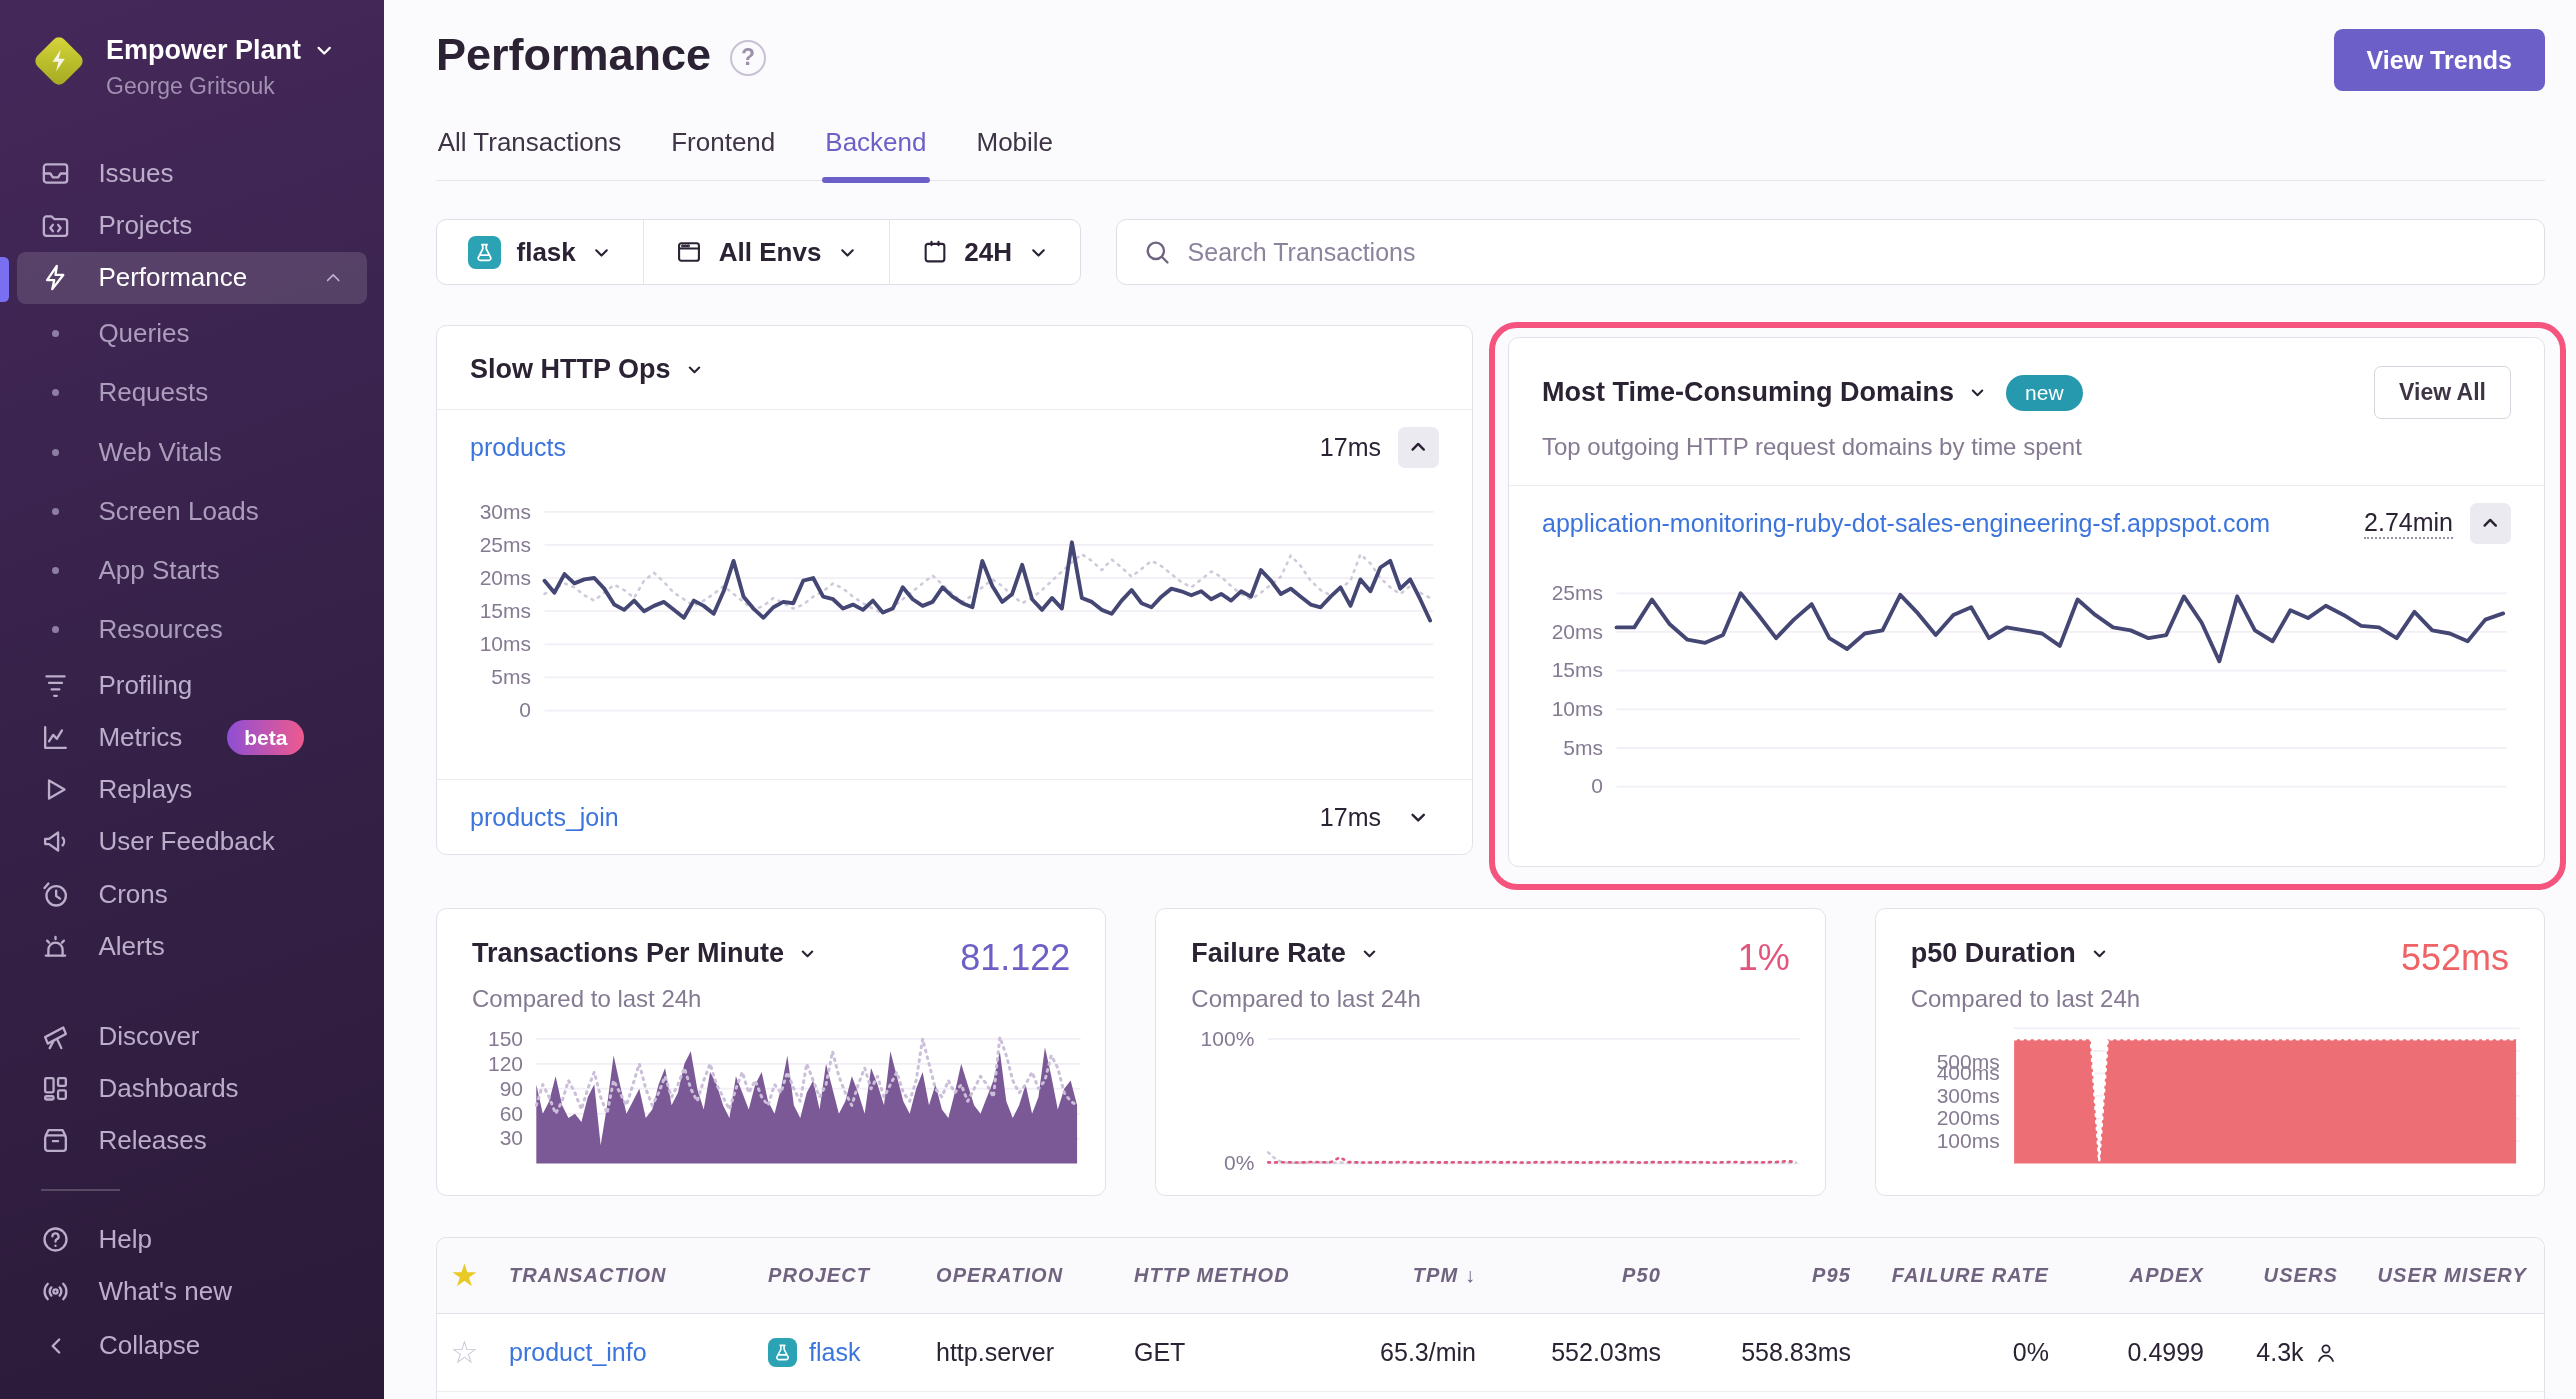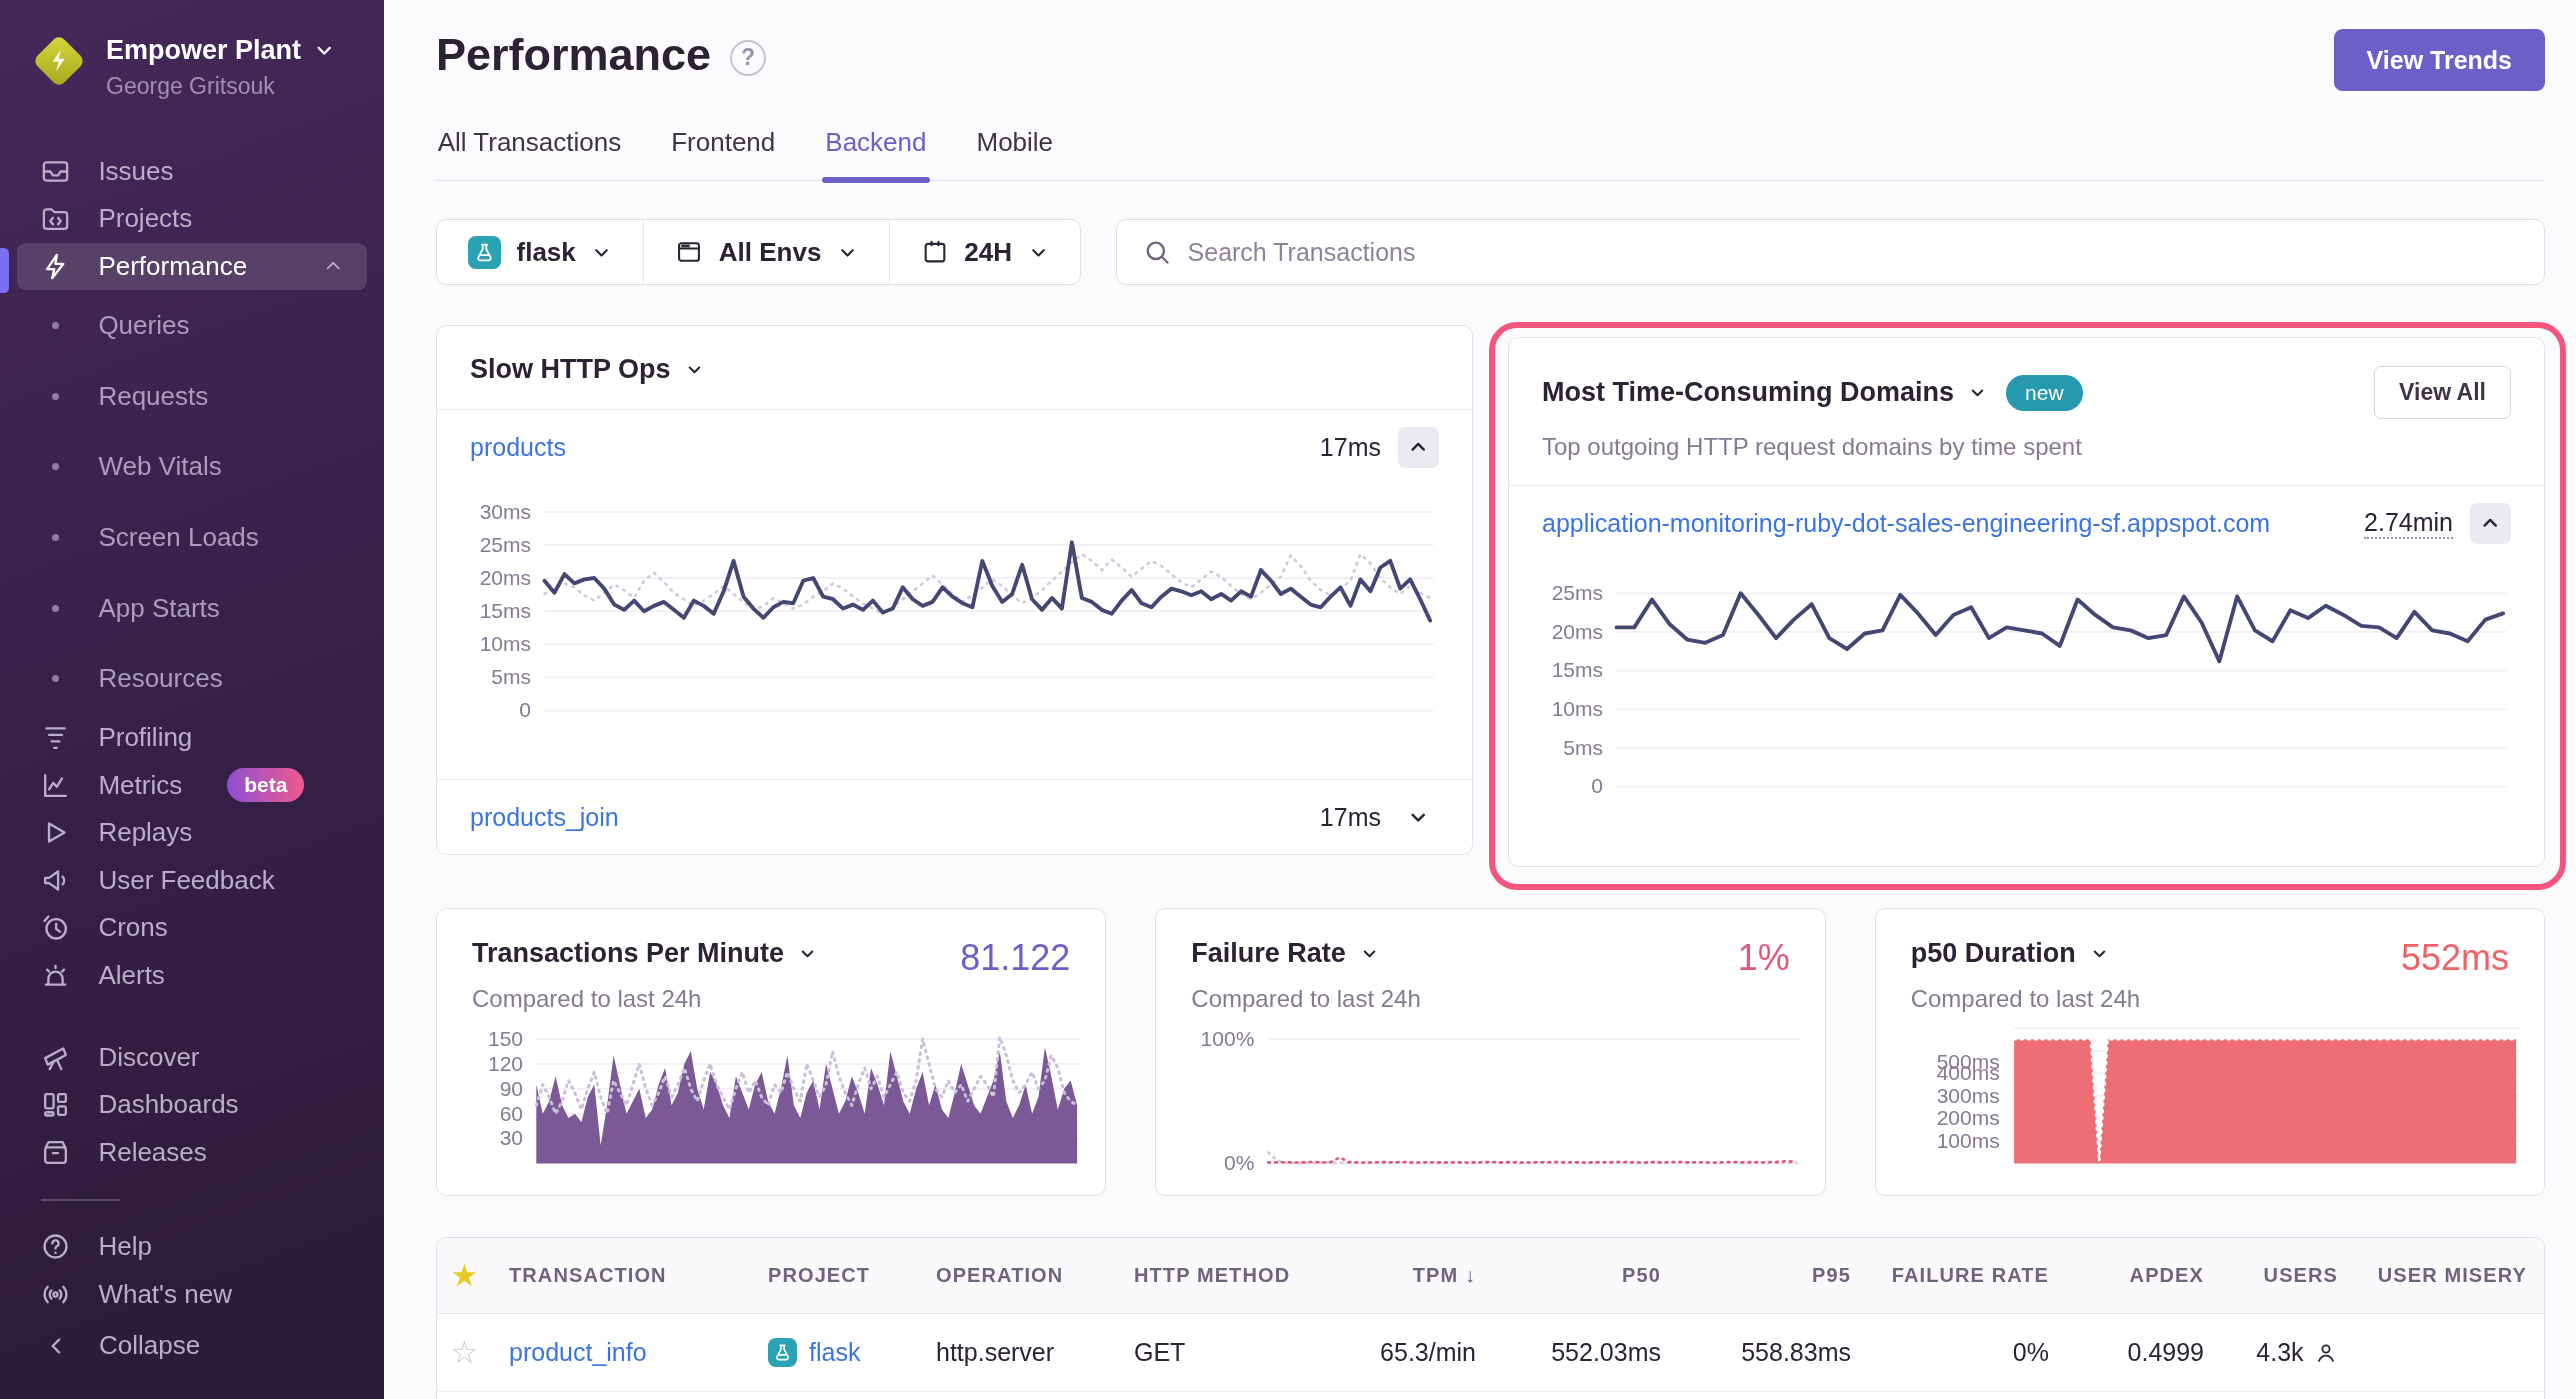--- a/index.html
+++ b/index.html
@@ -14,21 +14,21 @@
   .logo .diamond { position:absolute; left:7px; top:7px; width:38px; height:38px; border-radius:7.8px; transform:rotate(45deg); background:linear-gradient(135deg,#DAD63D 0%,#B9BD2A 55%,#A2A823 100%); }
   .logo svg { position:absolute; left:12px; top:11.2px; }
   .org-name { font-size:27px; font-weight:700; color:#FFFFFF; display:flex; align-items:center; gap:12px; white-space:nowrap; }
   .org-user { font-size:23px; color:#A190B2; margin-top:7px; }
   .menu { margin-top:48px; flex:1; display:flex; flex-direction:column; overflow:hidden; }
   .sb-item { position:relative; display:flex; align-items:center; gap:26px; height:55px; padding:0 22.4px; margin:0 17px; border-radius:8.6px; font-size:26px; color:#BCAECB; cursor:pointer; white-space:nowrap; }
   .sb-item.active { background:rgba(255,255,255,0.13); color:#FFFFFF; }
   .sb-item.active::before { content:''; position:absolute; left:-17px; top:5.2px; width:8.6px; height:45px; background:#7A6FF0; border-radius:0 5.2px 5.2px 0; }
   .sb-icon { width:33px; height:33px; display:flex; align-items:center; justify-content:center; }
   .sb-chev { margin-left:auto; color:#C0B3CF; display:flex; }
-  .sb-sub { display:flex; align-items:center; gap:26px; height:54px; padding:0 22.4px; margin:12px 17px; font-size:26px; color:#AC9DBD; cursor:pointer; }
+  .sb-sub { display:flex; align-items:center; gap:26px; height:54px; padding:0 22.4px; margin:4px 17px; font-size:26px; color:#AC9DBD; cursor:pointer; }
   .bullet { width:7px; height:7px; border-radius:50%; background:#8F7EA4; margin:0 13px; }
   .badge-beta { margin-left:19px; padding:5.2px 17px; border-radius:862px; font-size:21px; font-weight:700; color:#fff; background:linear-gradient(90deg,#8E4FD4,#EE5A8E); }
   .sb-spacer { height:40px; }
   .sb-divider { width:79px; border-top:2.6px solid rgba(255,255,255,0.20); margin:22.4px 0 22.4px 41px; }
   .collapse { display:flex; align-items:center; gap:26px; padding:0 40px; height:55px; font-size:26px; color:#BCAECB; cursor:pointer; }
 
   
   .main { flex:1; padding:0 31px 0 52px; position:relative; overflow:hidden; }
   .header-row { display:flex; justify-content:space-between; align-items:flex-start; margin-top:29px; }
   .page-title { font-size:45px; font-weight:700; color:#2B2233; display:flex; align-items:center; gap:19px; }
@@ -79,21 +79,21 @@
   .card { flex:1; background:#fff; border:1.7px solid #E4E0E9; border-radius:10.4px; height:288px; position:relative; padding:29px 35px; }
   .card-title { font-size:27px; font-weight:700; color:#2B2233; display:flex; align-items:center; gap:14px; cursor:pointer; white-space:nowrap; }
   .card-value { position:absolute; top:28px; right:35px; font-size:36px; }
   .card-sub { margin-top:15.5px; font-size:24px; color:#857A92; }
   .card .chart { position:absolute; left:26px; right:31px; bottom:26px; height:154px; }
 
   
   .table { margin-top:41px; background:#fff; border:1.7px solid #E4E0E9; border-radius:10.4px 10.4px 0 0; border-bottom:none; overflow:hidden; }
   .tgrid { display:grid; grid-template-columns:55px 259px 168px 198px 216px 160px 185px 190px 198px 155px 134px 1fr; align-items:center; }
   .thead { background:#FAF9FB; height:76px; border-bottom:1.7px solid #E4E0E9; }
-  .th { font-size:20px; font-weight:700; letter-spacing:1.1px; color:#6F6380; text-transform:uppercase; padding:0 17px; white-space:nowrap; cursor:pointer; }
+  .th { font-size:20px; font-weight:700; letter-spacing:1.1px; color:#6F6380; text-transform:uppercase; padding:0 17px; white-space:nowrap; cursor:pointer;font-style:italic; }
   .th.r, .td.r { text-align:right; }
   .trow { height:78px; border-bottom:1.7px solid #EFEBF3; }
   .td { font-size:25px; padding:0 17px; white-space:nowrap; }
   .td a { color:#3C74DD; text-decoration:none; cursor:pointer; }
   .star-h { color:#E9C926; font-size:31px; text-align:center; }
   .star-c { color:#C9C3D3; font-size:31px; text-align:center; cursor:pointer; }
   .proj { display:flex; align-items:center; gap:12px; color:#3C74DD; }
   .proj .flask-tile { width:29px; height:29px; }
   .users-cell { display:flex; justify-content:flex-end; align-items:center; gap:10.4px; }
   .misery { height:40px; width:160px; margin-left:auto; background:repeating-linear-gradient(90deg,#DCD8E4 0 9.5px,transparent 9.5px 17px); }

